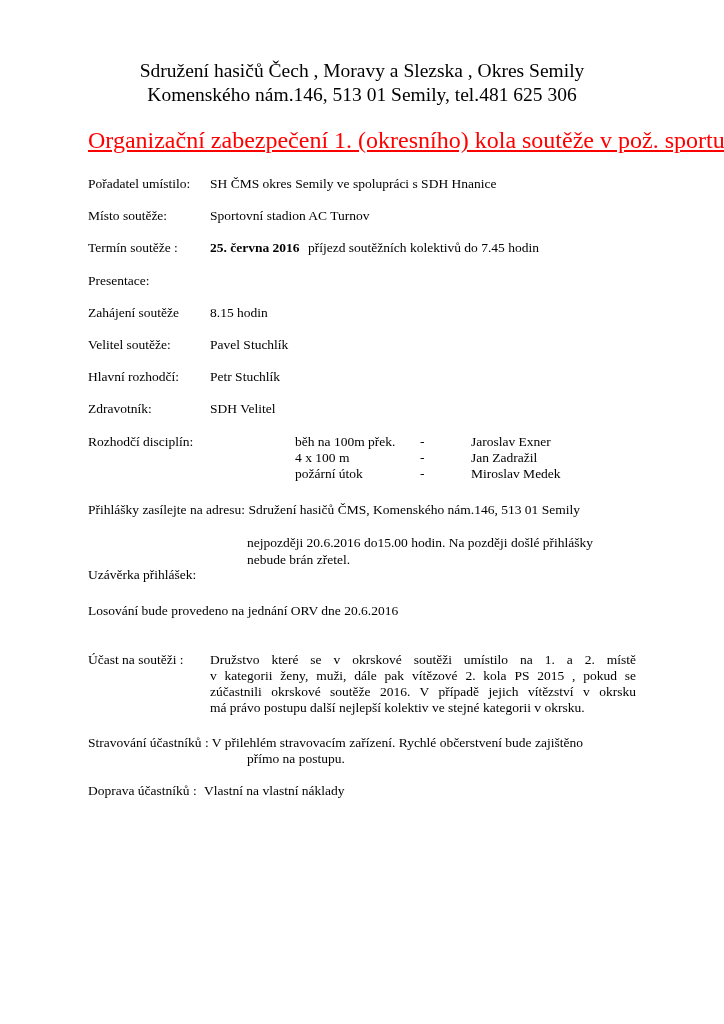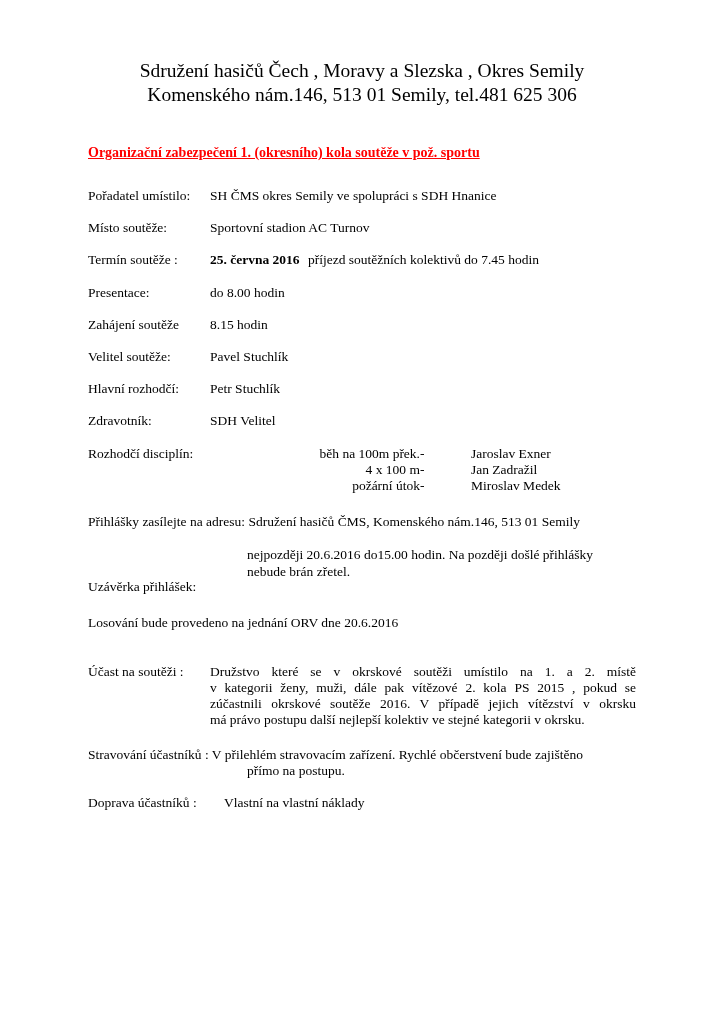--- a/index.html
+++ b/index.html
@@ -12,60 +12,60 @@
     font-size: 13.5px;
     color: #000000;
     overflow: hidden;
     border-radius: 19px;
   }
   .content { padding: 59px 88px 0 88px; width: 548px; }
 
   .doc-header { text-align: center; font-size: 19.5px; line-height: 24px; }
 
   .main-heading {
-    margin-top: 34px;
-    font-size: 14px;
-    font-weight: bold;
+    margin-top: 22px;
+    font-size: 24px;
+    font-weight: normal;
     line-height: 23px;
     color: #ff0000;
     text-decoration: underline;
     white-space: nowrap;
   }
 
   .rows { margin-top: 24px; }
   .row { display: flex; line-height: 16.2px; margin-bottom: 16px; }
   .row .label { width: 122px; flex-shrink: 0; }
   .row .value { flex: 1; }
   .bold { font-weight: bold; }
   .value-rest { margin-left: 5px; }
 
   .judges-row { display: flex; line-height: 16.2px; margin-bottom: 20px; gap: 38px; }
   .judges-row .label { width: 169px; flex-shrink: 0; }
   .judge-line { display: flex; }
-  .judge-discipline { width: 125px; flex-shrink: 0; text-align: right; }
+  .judge-discipline { width: 125px; flex-shrink: 0; }
   .judge-dash { width: 51px; flex-shrink: 0; }
 
   .plain-line { line-height: 16.2px; }
   .applications-line { margin-bottom: 17px; }
 
   .deadline-row { display: flex; line-height: 16.2px; margin-bottom: 19px; }
   .deadline-row .label { width: 159px; flex-shrink: 0; margin-top: 32px; }
 
   .draw-line { margin-bottom: 33px; }
 
   .participation-row { display: flex; line-height: 16.2px; margin-bottom: 18px; }
   .participation-row .label { width: 122px; flex-shrink: 0; }
   .participation-row .para { width: 426px; }
   .jline { text-align-last: justify; }
   .jline:last-child { text-align-last: left; }
 
   .catering-block { line-height: 16.2px; margin-bottom: 16px; }
   .catering-line2 { margin-left: 159px; }
 
-  .transport-row { display: flex; line-height: 16.2px; gap: 20px; }
+  .transport-row { display: flex; line-height: 16.2px; }
   .transport-row .label { width: 116px; flex-shrink: 0; }
 </style>
 </head>
 <body>
 
 <div class="page">
   <div class="content">
 
     <div class="doc-header">
       <div>Sdružení hasičů Čech , Moravy a Slezska , Okres Semily</div>
@@ -86,21 +86,20 @@
         <div class="value">Sportovní stadion AC Turnov</div>
       </div>
 
       <div class="row">
         <div class="label">Termín soutěže :</div>
         <div class="value"><span class="bold">25. června 2016</span><span class="value-rest"> příjezd soutěžních kolektivů do 7.45 hodin</span></div>
       </div>
 
       <div class="row">
         <div class="label">Presentace:</div>
-        <div class="value">do 8.00 hodin</div>
       </div>
 
       <div class="row">
         <div class="label">Zahájení soutěže</div>
         <div class="value">8.15 hodin</div>
       </div>
 
       <div class="row">
         <div class="label">Velitel soutěže:</div>
         <div class="value">Pavel Stuchlík</div>

